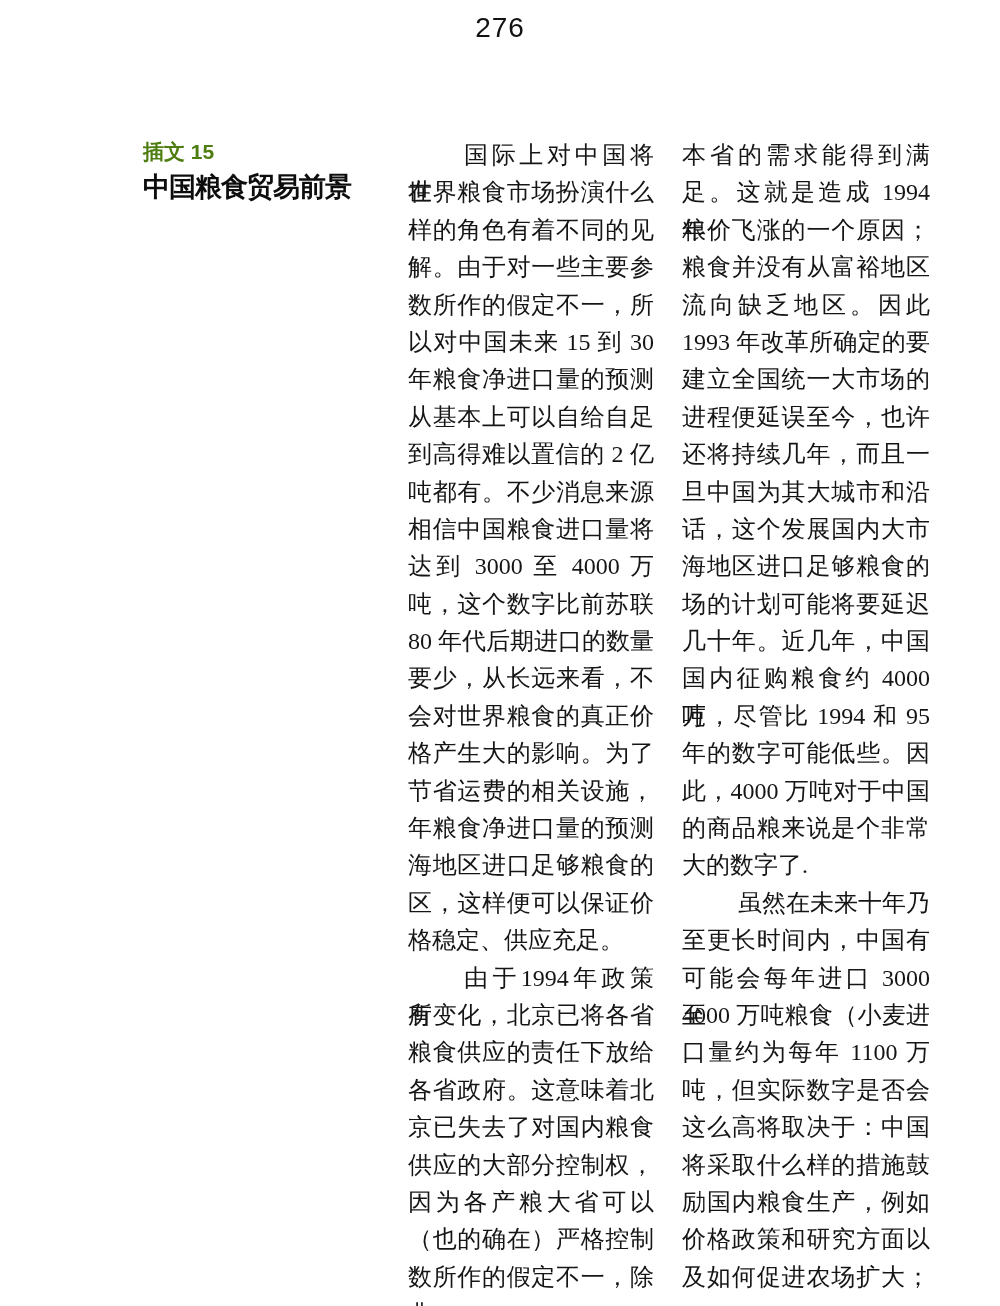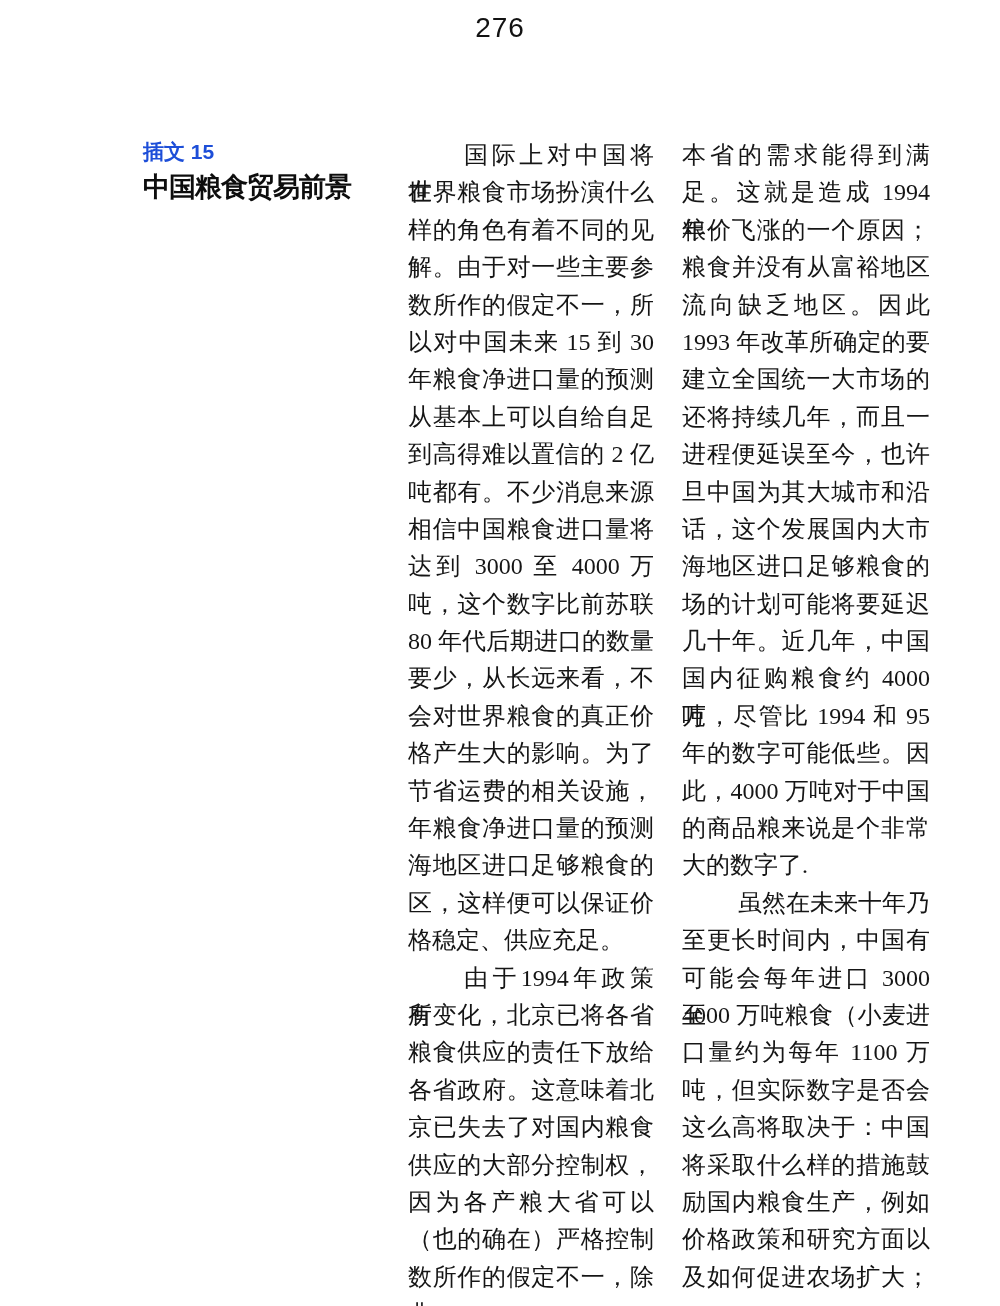--- a/index.html
+++ b/index.html
@@ -32,21 +32,21 @@
     position: absolute;
     left: 143px;
     top: 139px;
     width: 255px;
   }
   .sidebar .box-label {
     font-family: "Liberation Sans", "DejaVu Sans", sans-serif;
     font-weight: bold;
     font-size: 21px;
     line-height: 26px;
-    color: #1d4ed8;
+    color: #4d7c0f;
   }
   .sidebar .box-title {
     font-family: "Liberation Sans", "DejaVu Sans", sans-serif;
     font-weight: bold;
     font-size: 27px;
     line-height: 32px;
     margin-top: 6px;
     letter-spacing: -1px;
     white-space: nowrap;
     color: #0d0d0d;
@@ -121,22 +121,22 @@
     </div>
 
   <div class="col col-right" id="col-right">
       <div class="tline justify">本省的需求能得到满</div>
       <div class="tline justify">足。这就是造成 1994 年</div>
       <div class="tline justify">粮价飞涨的一个原因；</div>
       <div class="tline justify">粮食并没有从富裕地区</div>
       <div class="tline justify">流向缺乏地区。因此</div>
       <div class="tline justify">1993 年改革所确定的要</div>
       <div class="tline justify">建立全国统一大市场的</div>
+      <div class="tline justify">进程便延误至今，也许</div>
       <div class="tline justify">还将持续几年，而且一</div>
-      <div class="tline justify">进程便延误至今，也许</div>
       <div class="tline justify">旦中国为其大城市和沿</div>
       <div class="tline justify">话，这个发展国内大市</div>
       <div class="tline justify">海地区进口足够粮食的</div>
       <div class="tline justify">场的计划可能将要延迟</div>
       <div class="tline justify">几十年。近几年，中国</div>
       <div class="tline justify">国内征购粮食约 4000 万</div>
       <div class="tline justify">吨，尽管比 1994 和 95</div>
       <div class="tline justify">年的数字可能低些。因</div>
       <div class="tline justify">此，4000 万吨对于中国</div>
       <div class="tline justify">的商品粮来说是个非常</div>

